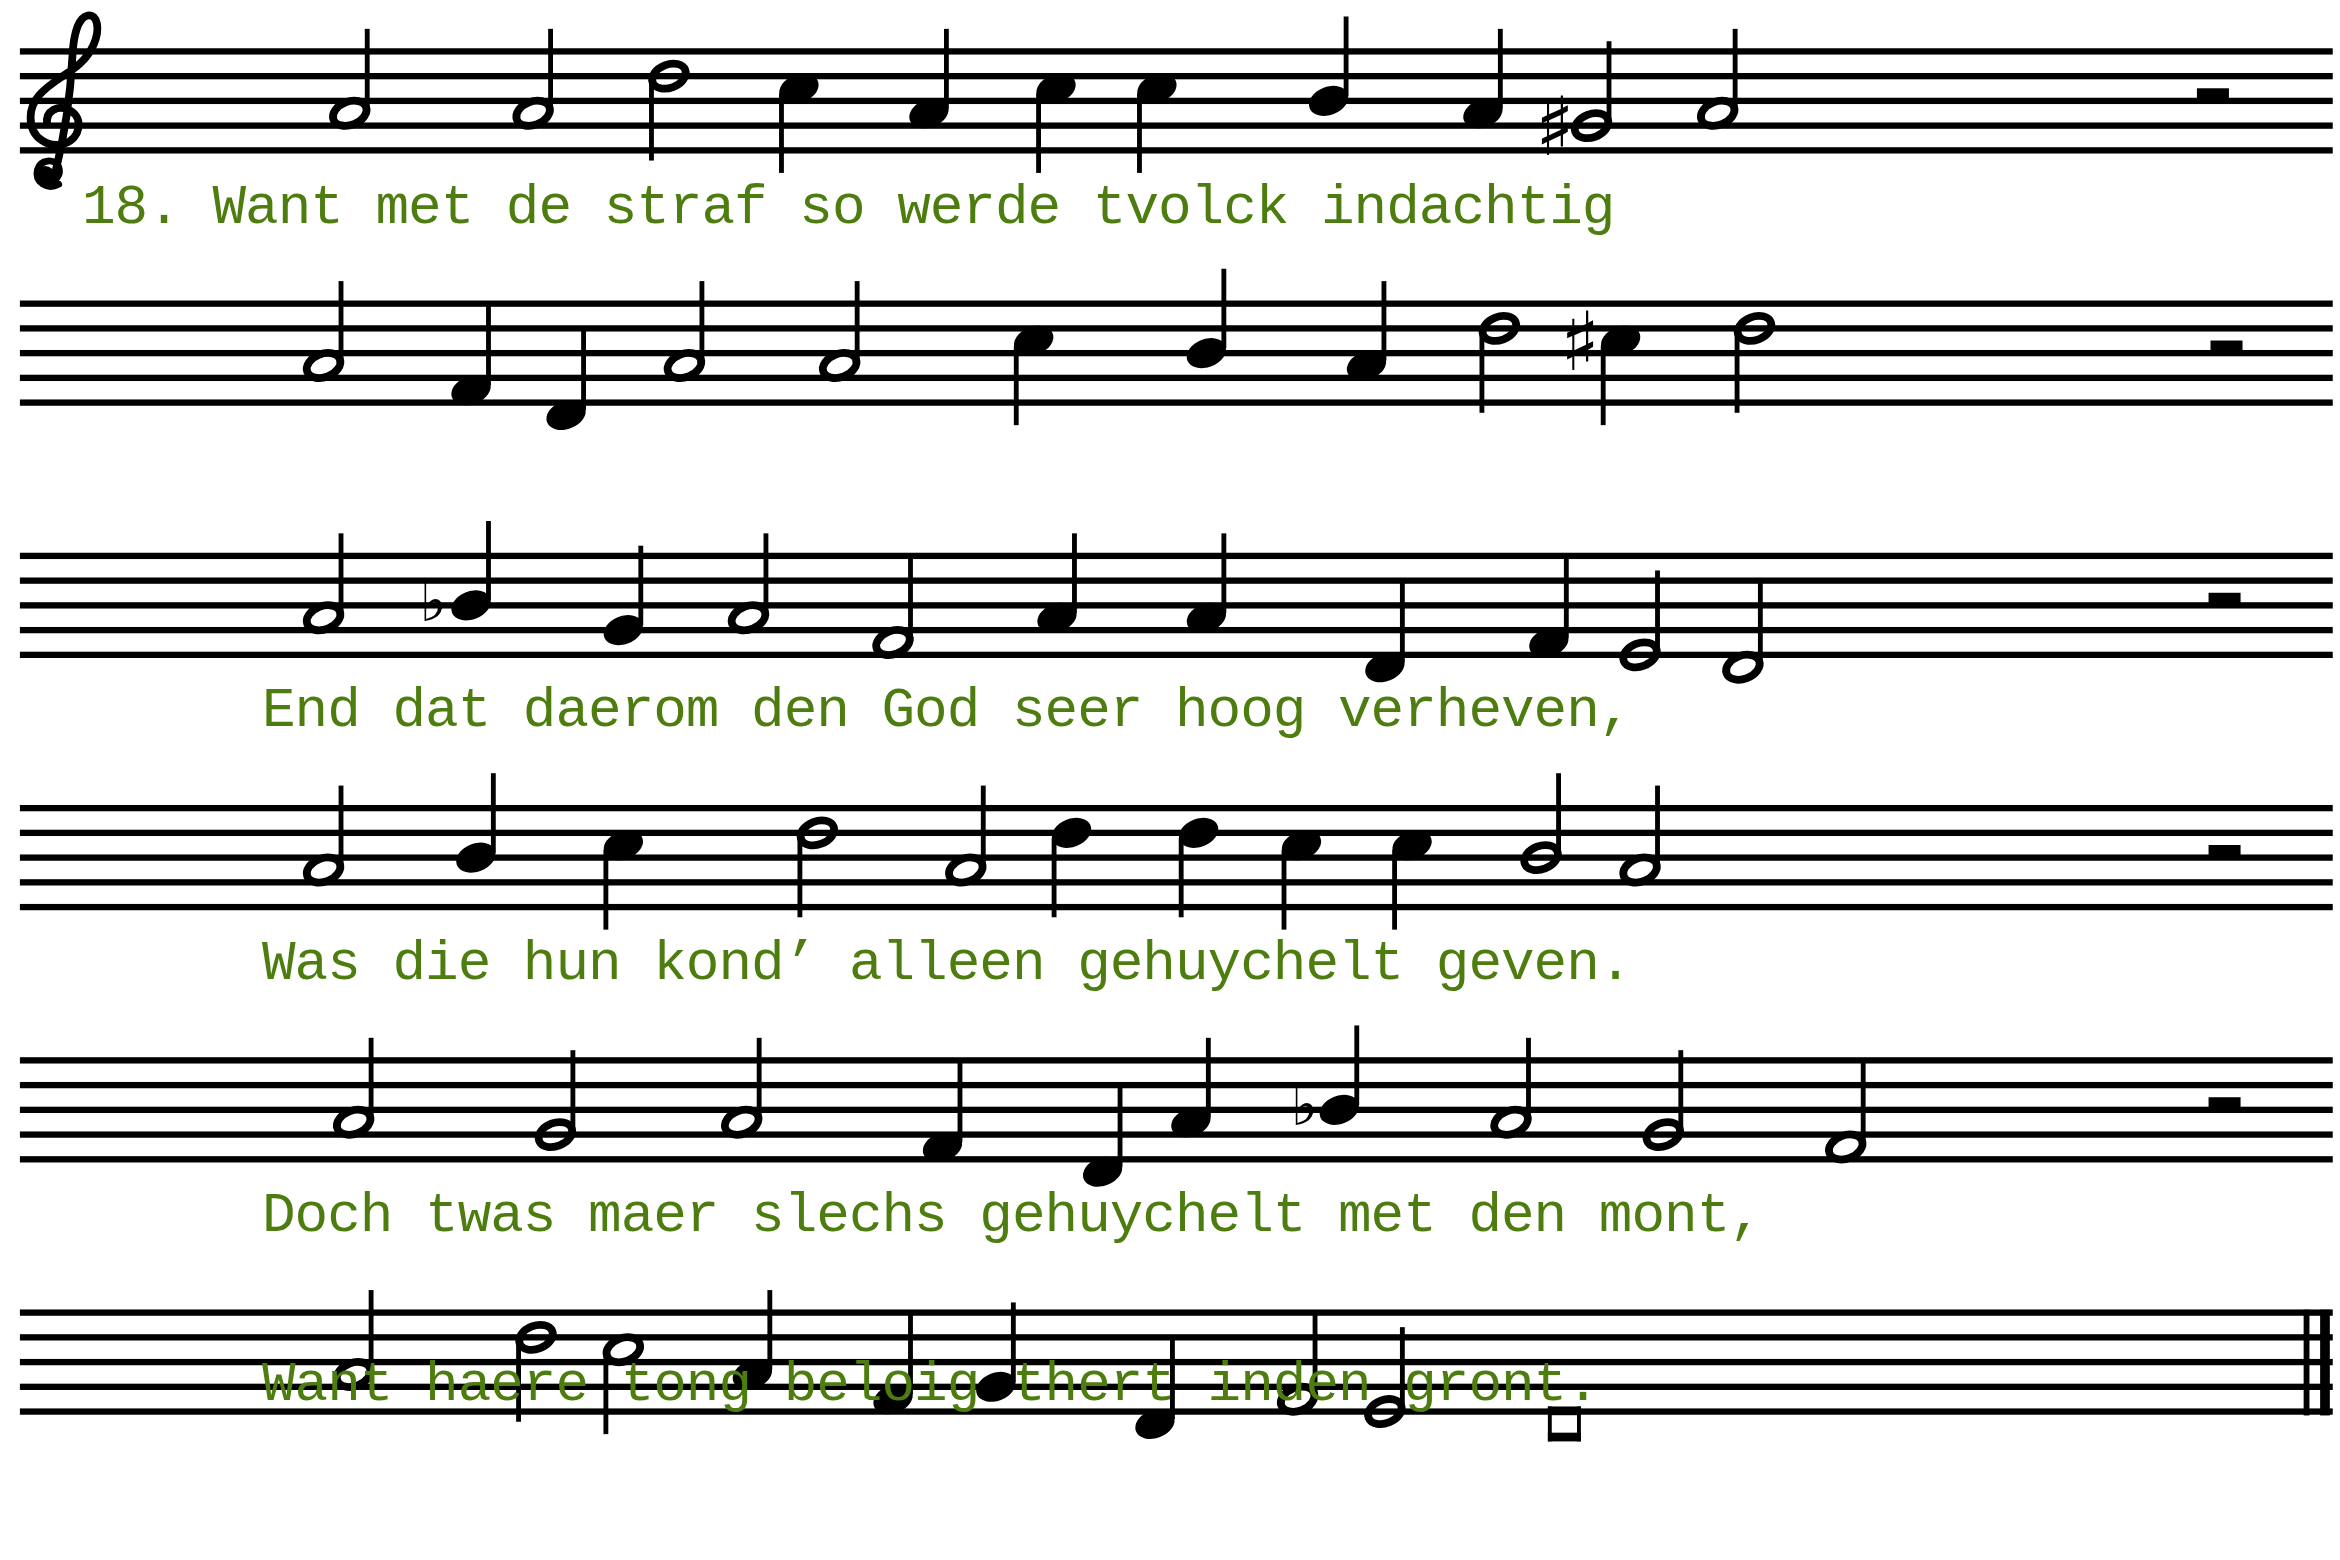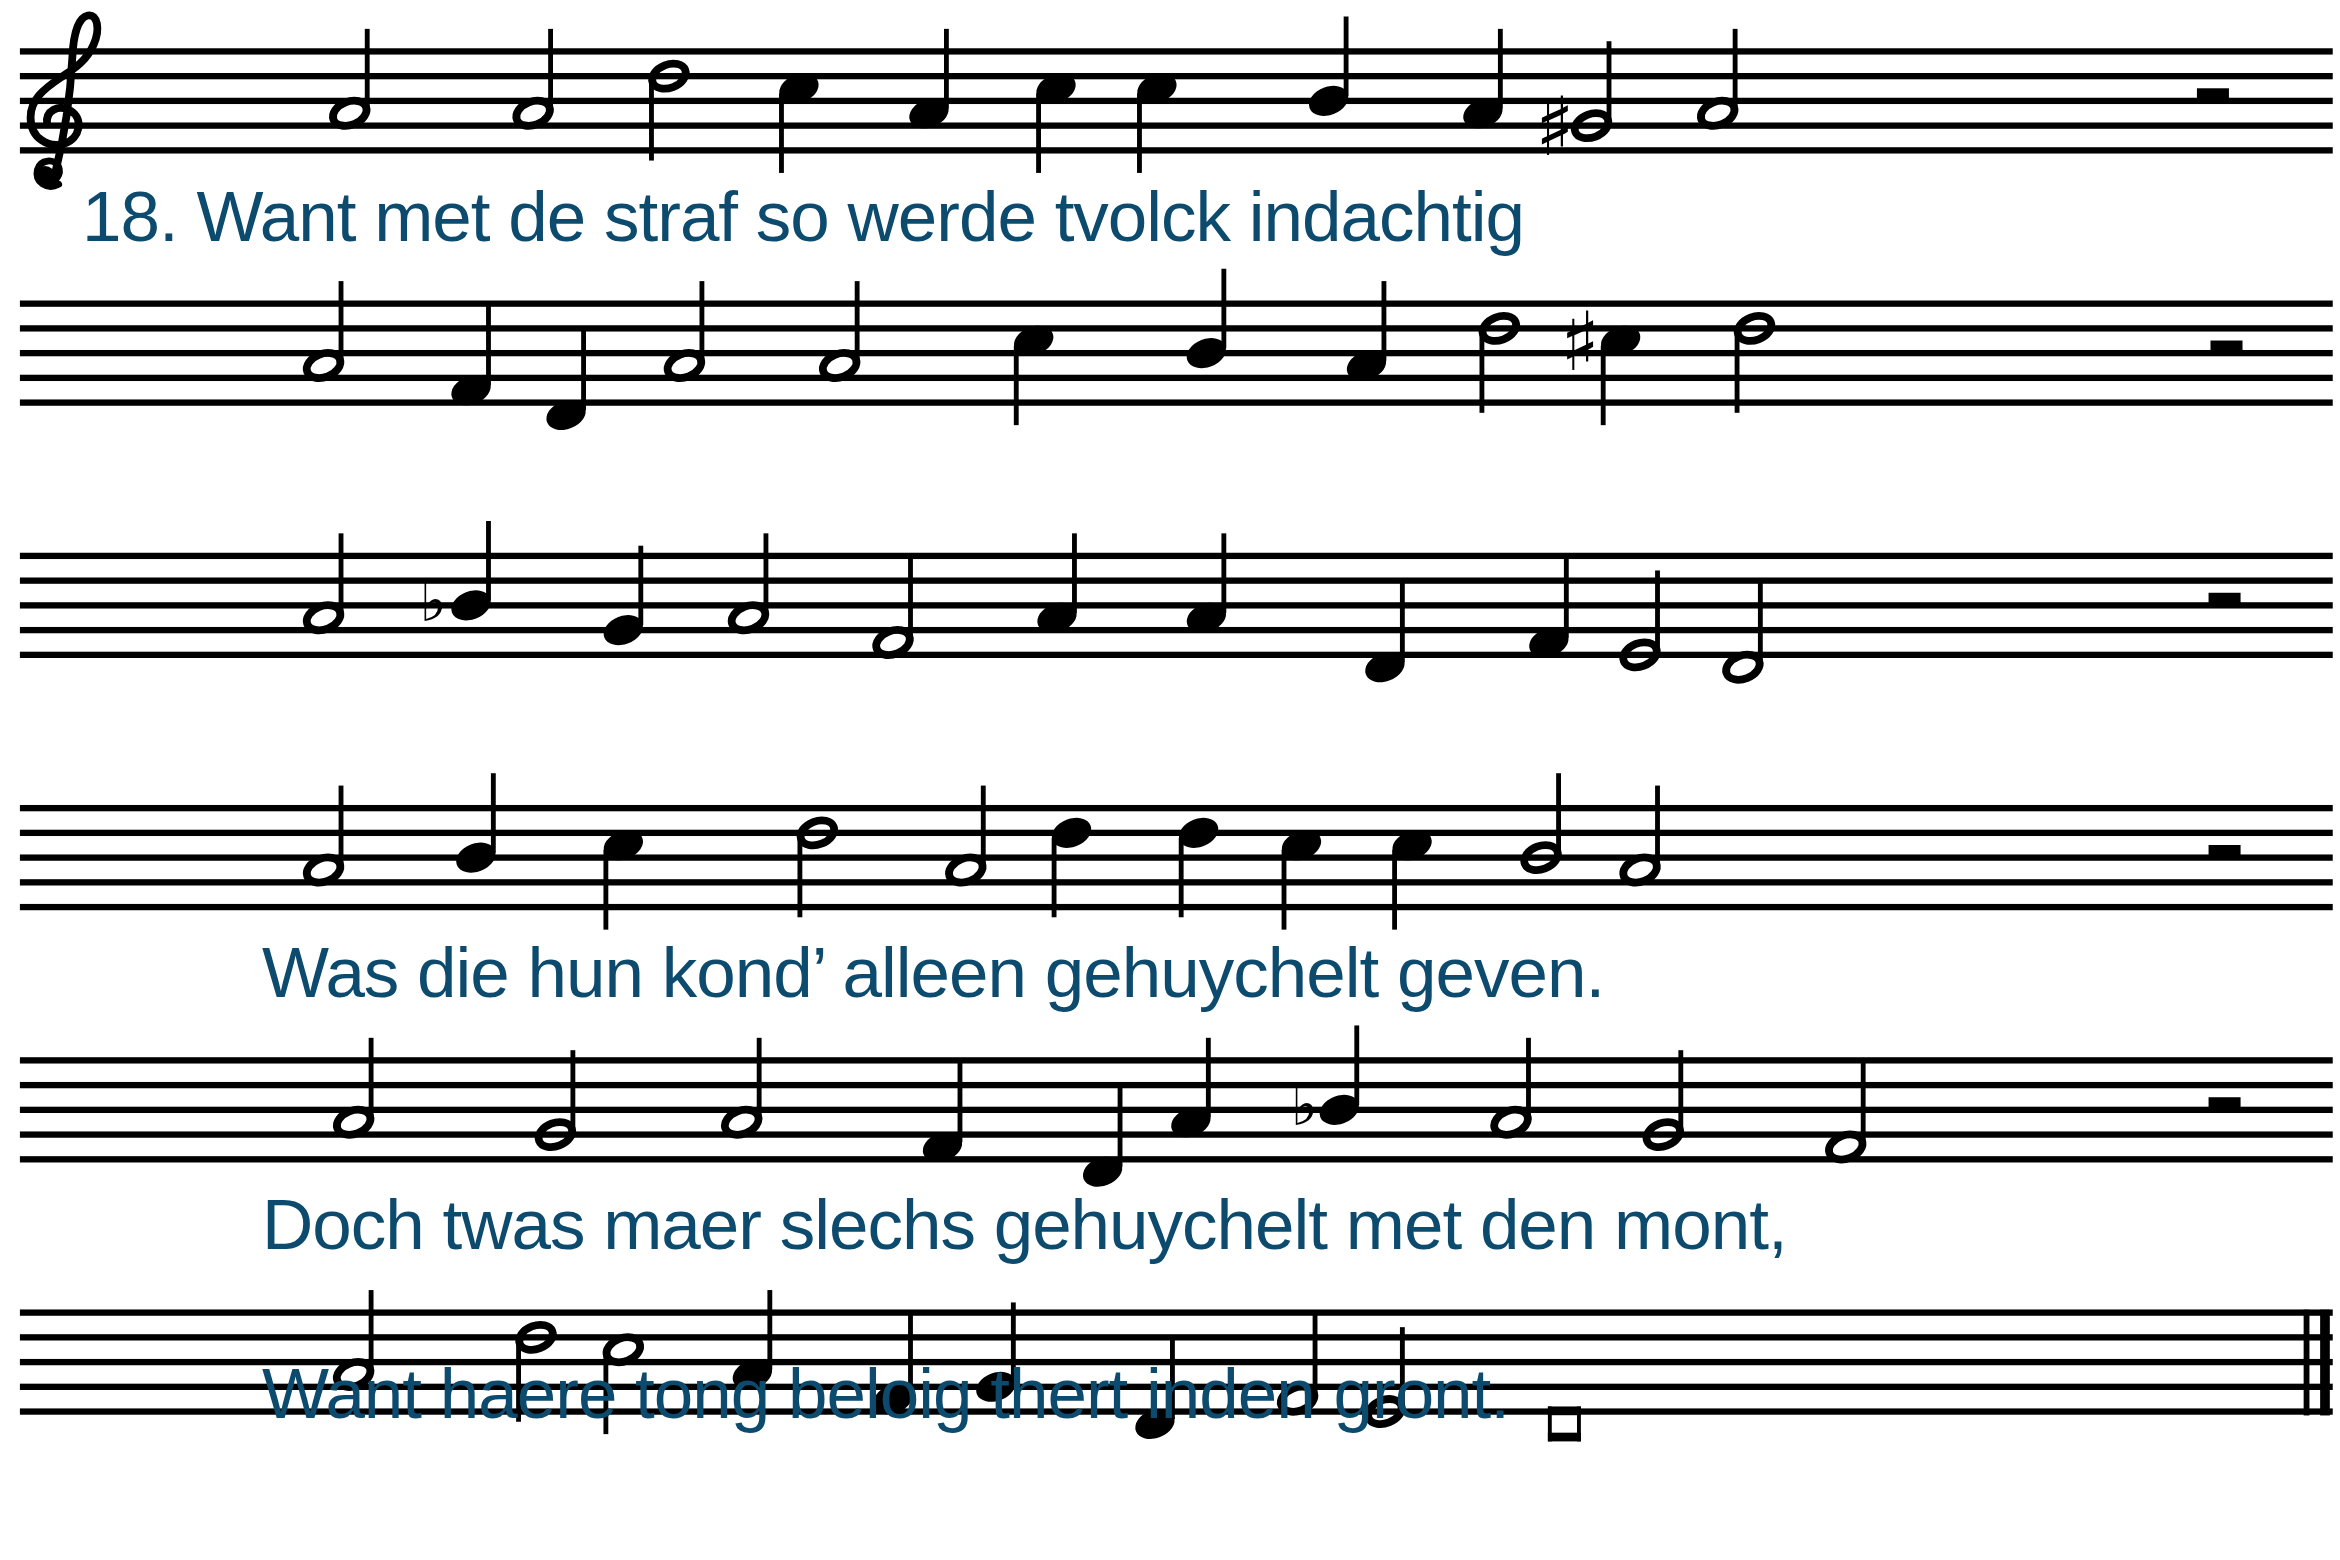--- a/index.html
+++ b/index.html
@@ -1,22 +1,22 @@
 <!DOCTYPE html>
 <html><head>
 <meta charset="utf-8">
 <style>
   html,body{margin:0;padding:0;background:#ffffff;}
   .page{position:relative;width:2341px;height:1560px;background:#ffffff;overflow:hidden;}
   #score{position:absolute;left:0;top:0;}
   .lyric{
     position:absolute;
-    font-family:Liberation Sans, sans-serif;
-    font-size:71px;
-    color:#0c4a6e;
+    font-family:Liberation Mono, monospace;
+    font-size:56px;
+    color:#4d7c0f;
     white-space:nowrap;
     letter-spacing:-1px;
   }
 </style>
 </head>
 <body>
 
 <div class="page">
   <svg id="score" width="2341" height="1560" viewBox="0 0 2412 1608">
       <g>
@@ -330,17 +330,18 @@
           <rect x="1595" y="1449.75" width="34" height="9" fill="#000000"></rect>
           <rect x="1595" y="1476.75" width="34" height="9" fill="#000000"></rect>
           <rect x="1595" y="1449.75" width="4" height="36" fill="#000000"></rect>
           <rect x="1625" y="1449.75" width="4" height="36" fill="#000000"></rect>
         </g>
         <rect x="2374" y="1350" width="6" height="109" fill="#000000"></rect>
         <rect x="2391" y="1350" width="10" height="109" fill="#000000"></rect>
       </g>
     </svg>
   <div class="lyric" style="left: 82px; top: 176px;">18. Want met de straf so werde tvolck indachtig</div>
+  <div class="lyric" style="left: 262px; top: 679px;">End dat daerom den God seer hoog verheven,</div>
   <div class="lyric" style="left: 262px; top: 932px;">Was die hun kond’ alleen gehuychelt geven.</div>
   <div class="lyric" style="left: 262px; top: 1184px;">Doch twas maer slechs gehuychelt met den mont,</div>
   <div class="lyric" style="left: 262px; top: 1353px;">Want haere tong beloig thert inden gront.</div>
 </div>
 
 
 </body></html>

